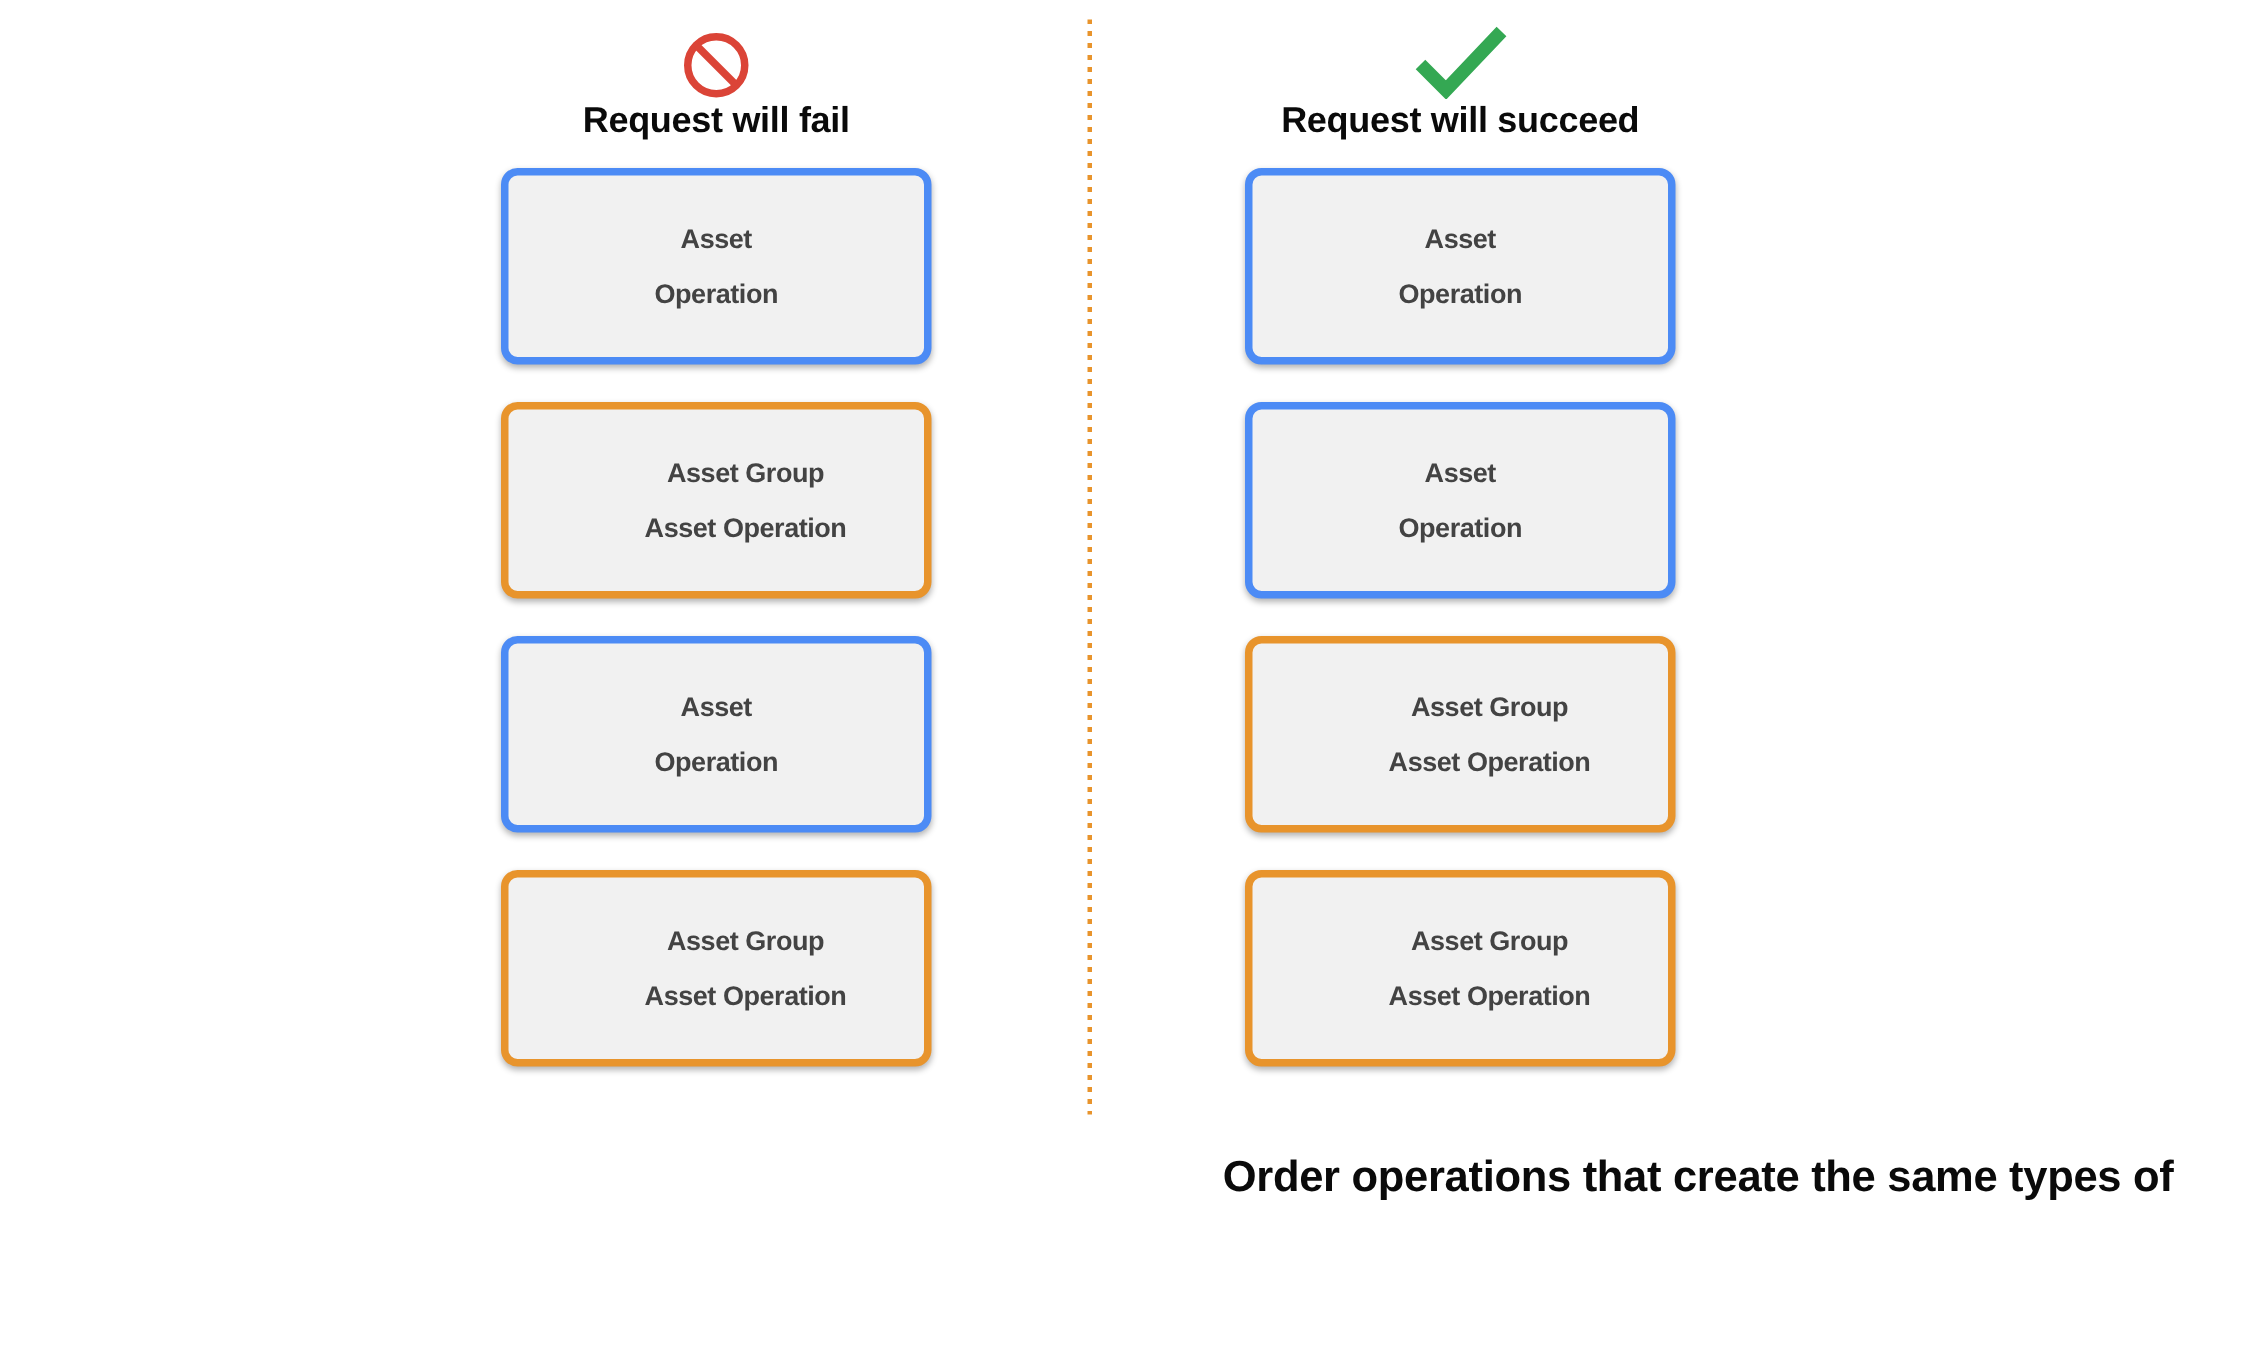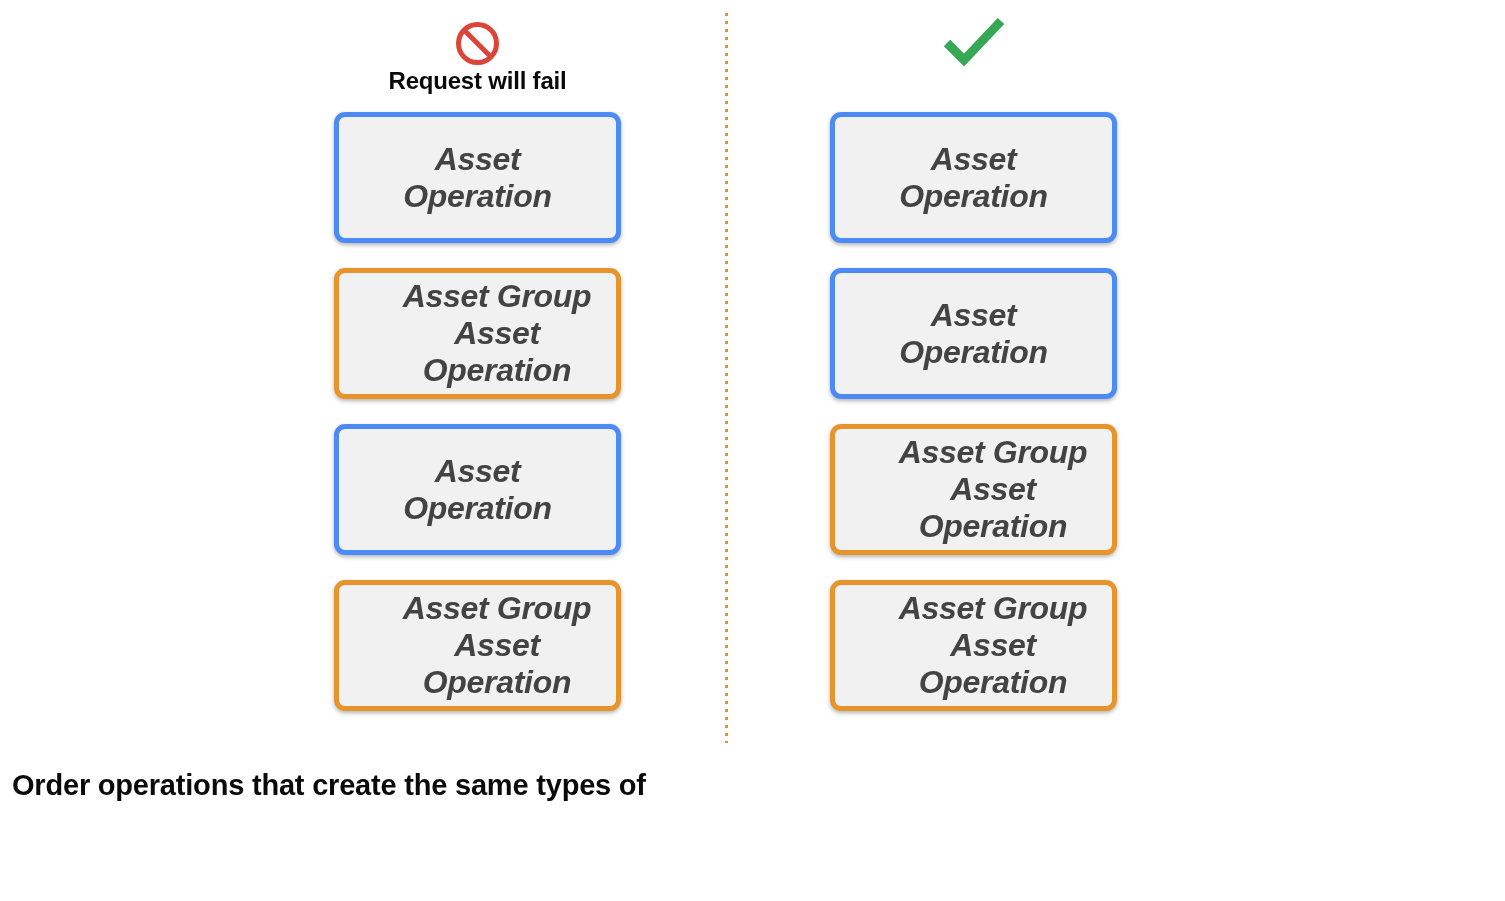--- a/index.html
+++ b/index.html
@@ -33,35 +33,35 @@
   .box {
     width: 287px; height: 131px;
     background: var(--box_bg, #F1F1F1);
     border: 5px solid transparent; border-radius: 11px;
     display: flex; flex-direction: column; align-items: center; justify-content: center;
     box-shadow: 0 2px 4px rgba(0,0,0,0.30);
   }
   .box-blue   { border-color: var(--blue, #4C8BF5); }
   .box-orange { border-color: var(--orange, #E8942C); padding-left: 39px; }
   .box-line {
-    display: block; font-size: 32px; font-weight: bold; line-height: 37px;
-    color: var(--box_text, #434343); letter-spacing: -0.3px; text-align: center; font-style: italic;
+    display: block; font-size: 18px; font-weight: bold; line-height: 37px;
+    color: var(--box_text, #434343); letter-spacing: -0.3px; text-align: left;
   }
 
   .divider {
     position: absolute; left: 725px; top: 13px; width: 3px; height: 730px;
     background-image: repeating-linear-gradient(
       to bottom,
       var(--orange, #E8942C) 0px, var(--orange, #E8942C) 3px,
       transparent 3px, transparent 8px);
   }
 
   .caption {
-    position: absolute; top: 766px; left: 12px; width: 1449px;
-    text-align: left; font-size: 29px; font-weight: bold;
+    position: absolute; top: 766px; left: 0; width: 1449px;
+    text-align: right; font-size: 29px; font-weight: bold;
     line-height: 38px; color: var(--heading_text, #0a0a0a);
     letter-spacing: -0.2px;
   }
 </style>
 </head>
 <body>
 
 <div class="canvas">
 
   <div class="column column-fail">
@@ -96,20 +96,21 @@
 
   <div class="divider"></div>
 
   <div class="column column-succeed">
     <div class="col-header">
       <span class="icon-wrap icon-check-wrap">
         <svg class="icon-check" width="62" height="50" viewBox="0 0 62 50">
           <path d="M4 27 L21 44 L58 5" stroke-width="9" stroke-linecap="butt" stroke-linejoin="miter"></path>
         </svg>
       </span>
+      <div class="col-label">Request will succeed</div>
     </div>
     <div class="boxes">
       <div class="box box-blue">
         <span class="box-line">Asset</span>
         <span class="box-line">Operation</span>
       </div>
       <div class="box box-blue">
         <span class="box-line">Asset</span>
         <span class="box-line">Operation</span>
       </div>

